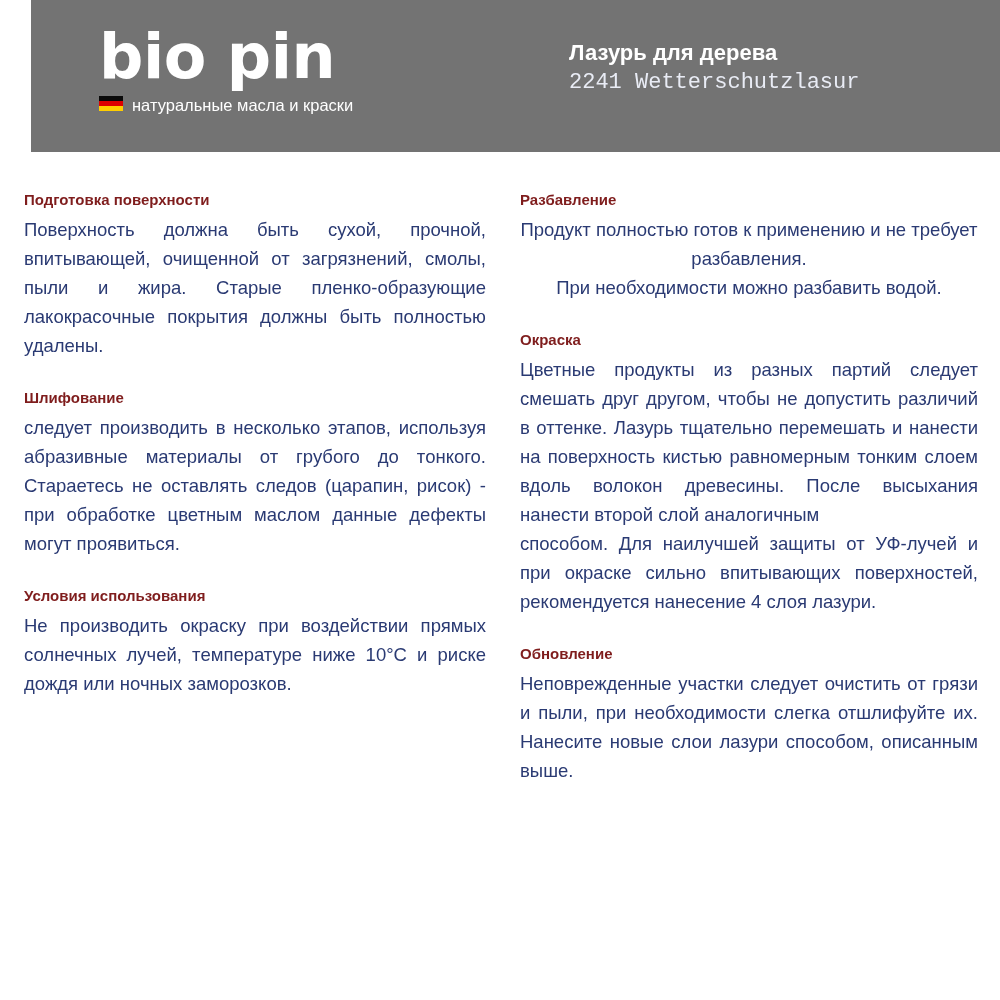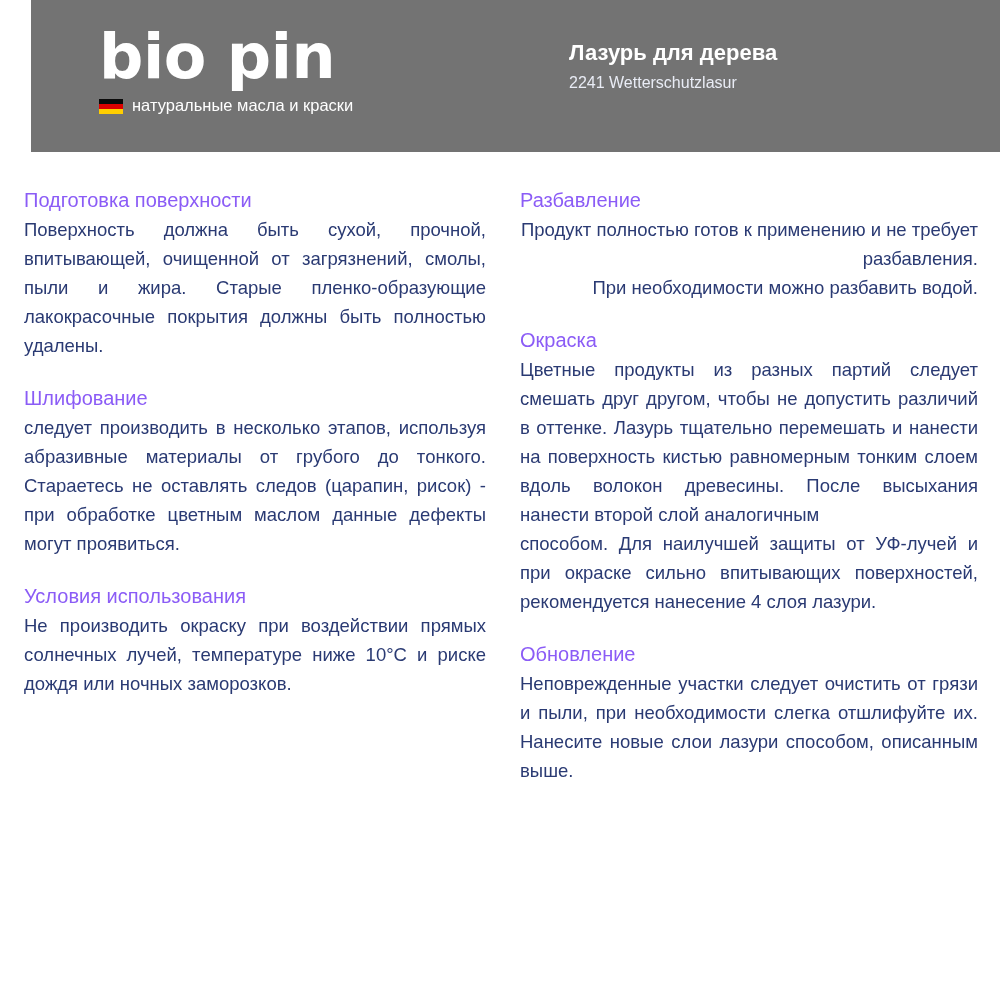--- a/index.html
+++ b/index.html
@@ -43,21 +43,21 @@
     font-weight: 700;
     font-size: 62px;
     line-height: 66px;
     color: #ffffff;
     letter-spacing: -0.5px;
     white-space: nowrap;
   }
 
   .brand-tagline-row {
     display: flex;
-    align-items: flex-end;
+    align-items: flex-start;
     margin-top: 6px;
     gap: 9px;
   }
 
   .flag-icon {
     width: 24px;
     height: 15px;
     display: block;
     flex: 0 0 auto;
     border: 0;
@@ -88,23 +88,23 @@
   .header-title {
     font-family: "Liberation Sans", sans-serif;
     font-weight: 700;
     font-size: 22px;
     line-height: 30px;
     color: #ffffff;
     white-space: nowrap;
   }
 
   .header-subtitle {
-    font-family: Liberation Sans, sans-serif;
+    font-family: Liberation Mono, monospace;
     font-weight: 400;
-    font-size: 16px;
+    font-size: 22px;
     line-height: 30px;
     color: #e9ecf5;
     white-space: nowrap;
   }
 
   
   .body-area {
     position: relative;
     width: 1000px;
     height: 848px;
@@ -124,40 +124,40 @@
     width: 458px;
   }
 
   .section {
     margin-bottom: 26px;
   }
   .section:last-child { margin-bottom: 0; }
 
   .section-heading {
     font-family: "Liberation Sans", sans-serif;
-    font-weight: 400;
-    font-size: 20px;
+    font-weight: 700;
+    font-size: 15px;
     line-height: 24px;
-    color: #8b5cf6;
+    color: #7f1d1d;
     margin: 0 0 3px 0;
   }
 
   .section-body {
     font-family: "Liberation Sans", sans-serif;
     font-weight: 400;
     font-size: 18.5px;
     line-height: 29px;
     color: #2a3a73;
     margin: 0;
     text-align: justify;
     text-justify: inter-word;
   }
 
   .section-body.left-align {
-    text-align: right;
+    text-align: center;
   }
 
   
   .col-left  .section.sec-prep    { margin-top: 36px; }
   .col-right .section.sec-dilute  { margin-top: 36px; }
 </style>
 </head>
 <body>
 
 <div class="page">

